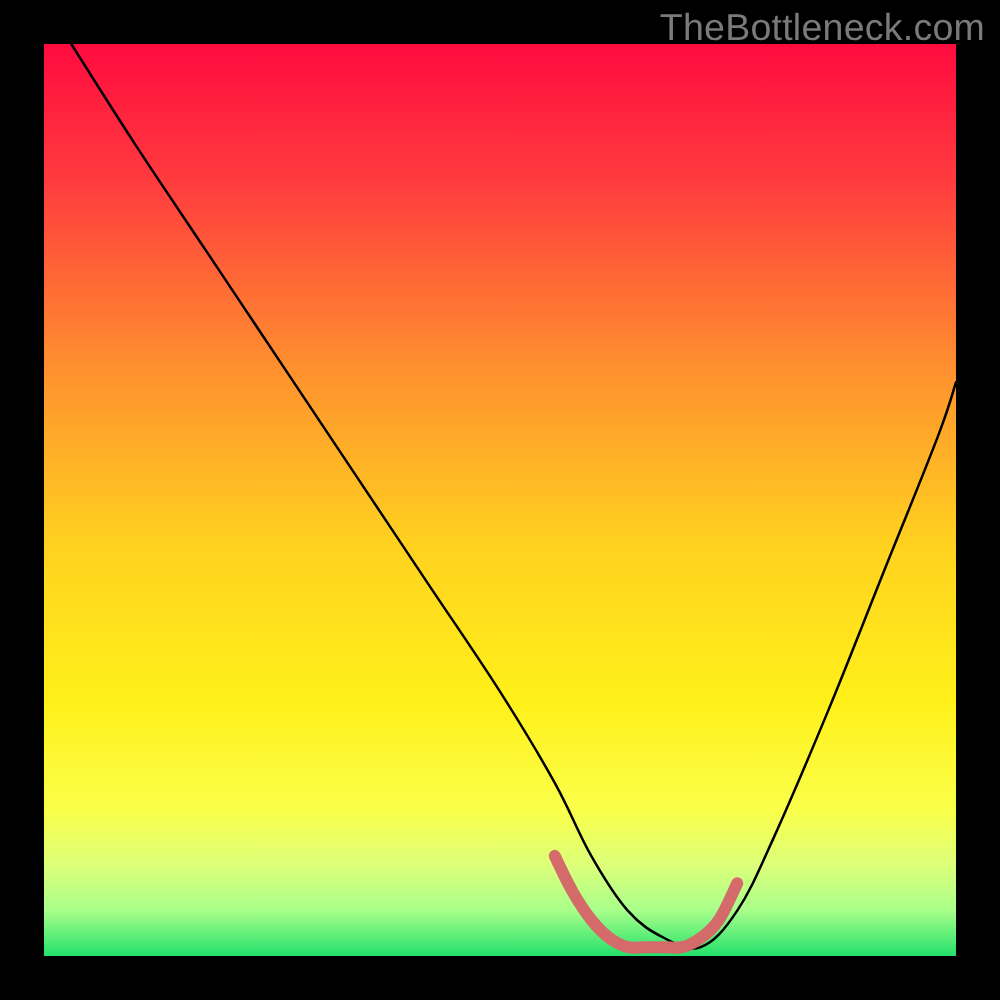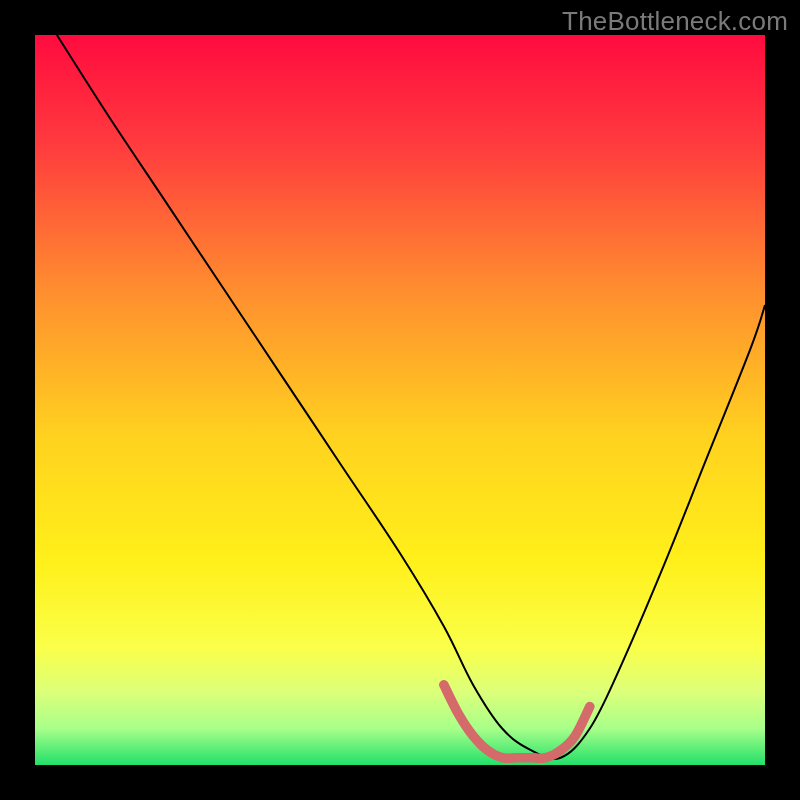--- a/index.html
+++ b/index.html
@@ -1,17 +1,17 @@
 <!DOCTYPE html>
 <html><head>
 <meta charset="utf-8">
 <style>
   * { margin: 0; padding: 0; box-sizing: border-box; }
   body { width: 800px; height: 800px; background: #000; position: relative; font-family: Arial, sans-serif; }
-  .watermark { position: absolute; top: 6px; right: 12px; color: #7a7a7a; font-size: 26px; font-weight: 400; letter-spacing: 0.2px; z-index: 10; }
+  .watermark { position: absolute; top: 6px; right: 12px; color: #7a7a7a; font-size: 30px; font-weight: 400; letter-spacing: 0.2px; z-index: 10; }
   .plot-area { position: absolute; left: 35px; top: 35px; width: 730px; height: 730px; overflow: hidden; }
   .gradient-bg { position: absolute; inset: 0; }
   svg.curves { position: absolute; inset: 0; width: 730px; height: 730px; }
 </style>
 </head>
 <body>
 
 <div class="watermark">TheBottleneck.com</div>
 
 <div class="plot-area">

